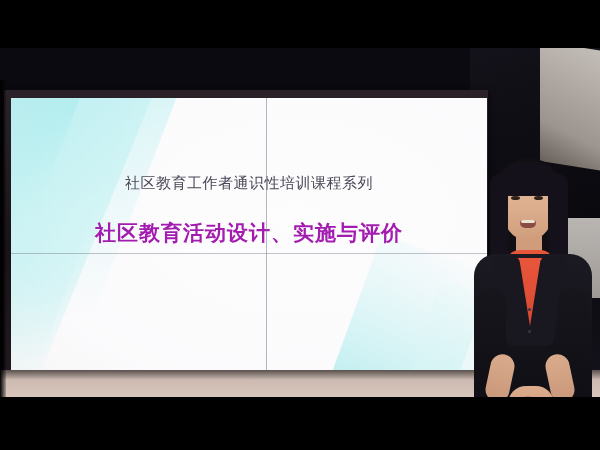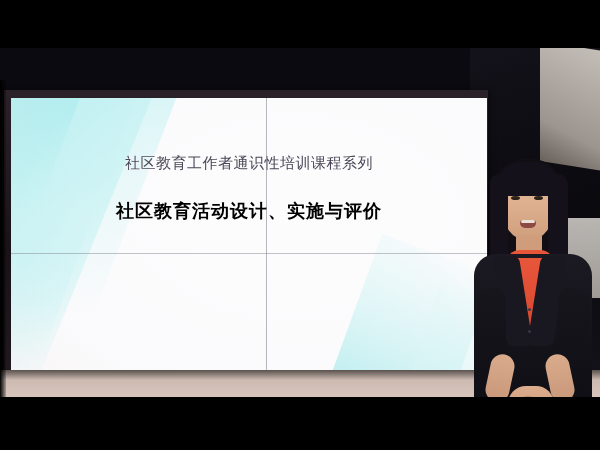--- a/index.html
+++ b/index.html
@@ -150,37 +150,37 @@
 
   
   #slide-text {
     position: absolute;
     left: 0; top: 0;
     width: 476px; height: 300px;
     display: flex;
     flex-direction: column;
     align-items: center;
     justify-content: flex-start;
-    padding-top: 56px;
+    padding-top: 76px;
     box-sizing: border-box;
   }
   #slide-subtitle {
     font-size: 15px;
     letter-spacing: .5px;
     color: #4b4757;
     font-family: "Liberation Serif", "DejaVu Serif", serif;
     text-shadow: 0 0 1px rgba(255,255,255,.9);
     white-space: nowrap;
   }
   #slide-title {
     margin-top: 26px;
-    font-size: 18px;
+    font-size: 21px;
     font-weight: bold;
     letter-spacing: 1px;
-    color: #000000;
+    color: #a21caf;
     white-space: nowrap;
     text-shadow: 0 1px 1px rgba(255,255,255,.5);
   }
 
   
   #presenter {
     position: absolute;
     left: 462px; top: 118px;
     width: 138px; height: 285px;
     z-index: 40;

